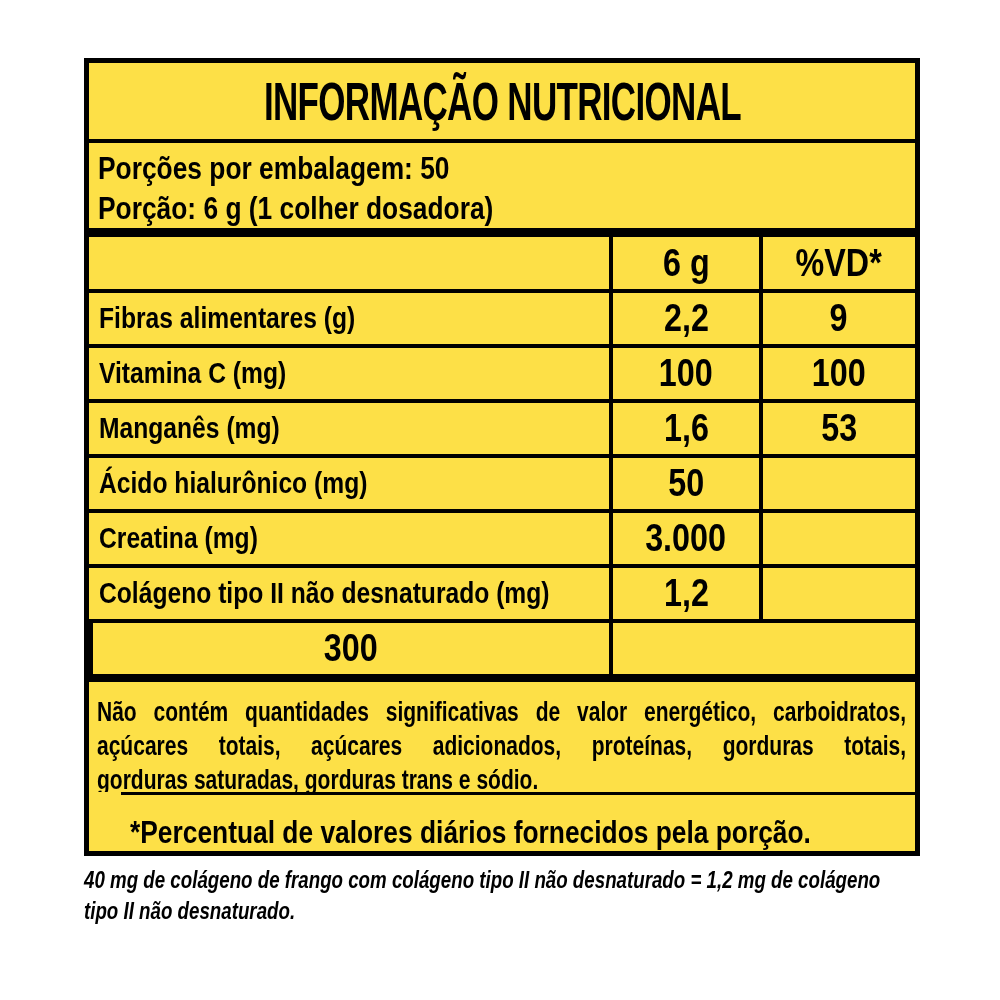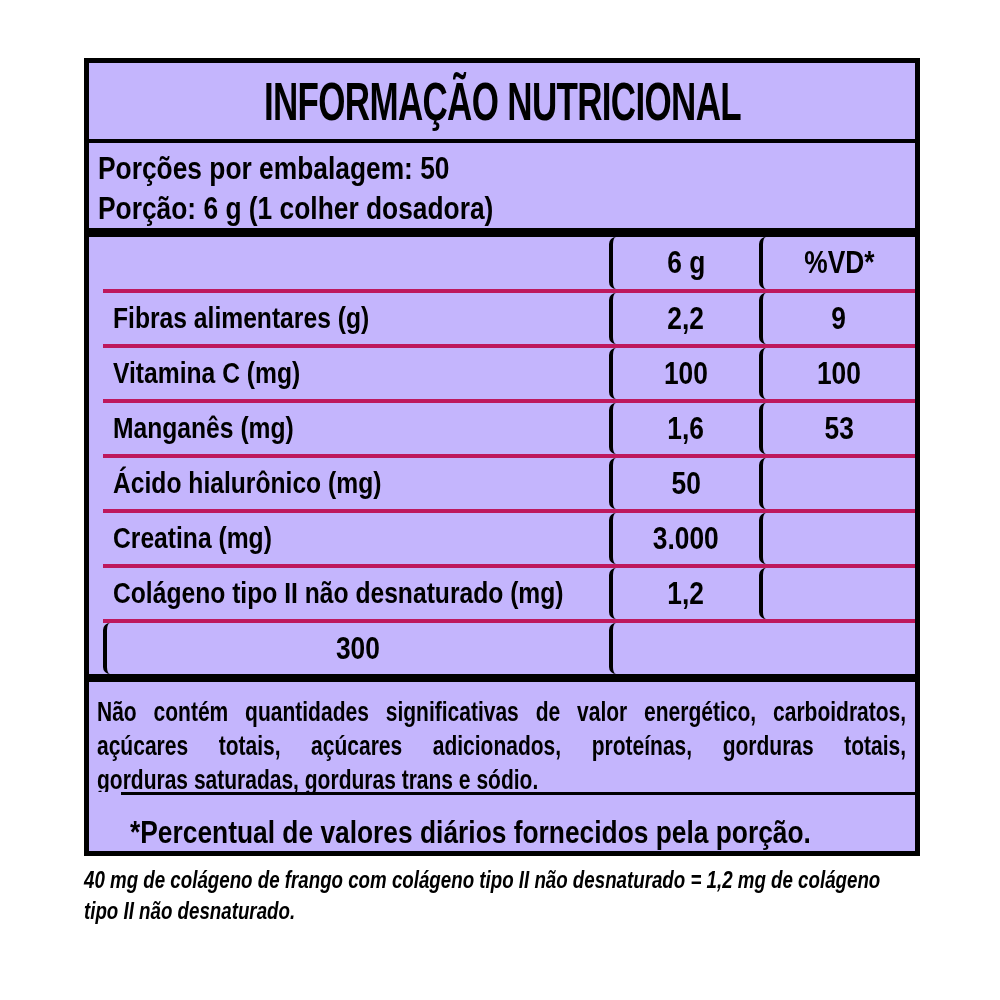--- a/index.html
+++ b/index.html
@@ -2,44 +2,44 @@
 <html><head>
 <meta charset="utf-8">
 <style>
   html,body{margin:0;padding:0;}
   body{
     width:1000px;height:1000px;background:#ffffff;color:#000000;
     font-family:"Liberation Sans", sans-serif;position:relative;overflow:hidden;
   }
   .label-box{
     position:absolute;left:84px;top:58px;width:826px;
-    border:5px solid #000;background:#c4b5fd;
+    border:5px solid #000;background:#fde047;
   }
   
   .cx{display:inline-block;white-space:nowrap;}
   .oL{transform-origin:0 50%;}
   .oC{transform-origin:50% 50%;}
   .s66{transform:scaleX(.66);}
   .s85{transform:scaleX(.85);}
   .s78{transform:scaleX(.78);}
 
   .title-sec{height:76px;display:flex;align-items:center;justify-content:center;border-bottom:4px solid #000;}
   .title-sec .t{font-size:53px;font-weight:bold;letter-spacing:-1px;}
 
   .porcoes-sec{height:85px;padding:6px 0 0 9px;box-sizing:border-box;}
   .porcoes-sec div{font-size:31px;font-weight:bold;line-height:40px;}
 
   .bar{height:9px;background:#000;}
   .bar2{height:8px;background:#000;}
 
   .trow{display:grid;grid-template-columns:1fr 150px 156px;}
   .trow.head{height:52px;}
-  .trow.data{height:51px;border-top:4px solid #be185d;margin-left:14px;}
+  .trow.data{height:51px;border-top:4px solid #000000;}
   .c-label{display:flex;align-items:center;padding-left:10px;font-size:29px;font-weight:bold;overflow:hidden;}
-  .c-val{display:flex;align-items:center;justify-content:center;border-left:4px solid #000;font-size:31px;font-weight:bold;border-radius:7px;}
+  .c-val{display:flex;align-items:center;justify-content:center;border-left:4px solid #000;font-size:38px;font-weight:bold;}
 
   .nosig-sec{height:110px;padding:13px 8px 0 8px;box-sizing:border-box;overflow:hidden;}
   .nosig-inner{width:1040px;transform:scaleX(0.778);transform-origin:0 0;}
   .nosig-inner .just{font-size:27px;font-weight:bold;line-height:34px;text-align:justify;text-align-last:justify;white-space:nowrap;}
   .nosig-inner .just.last{text-align-last:left;}
 
   .pct-sec{height:59px;border-top:3px solid #000;display:flex;align-items:flex-end;padding-left:9px;box-sizing:border-box;margin-left:32px;}
   .pct-sec .t{font-size:31px;font-weight:bold;}
 
   .footnote{position:absolute;left:84px;top:864px;width:900px;}

